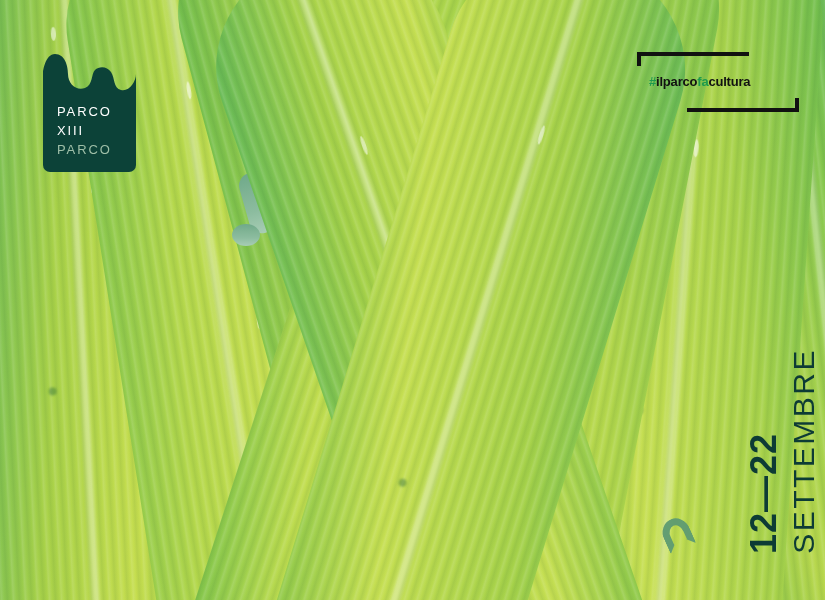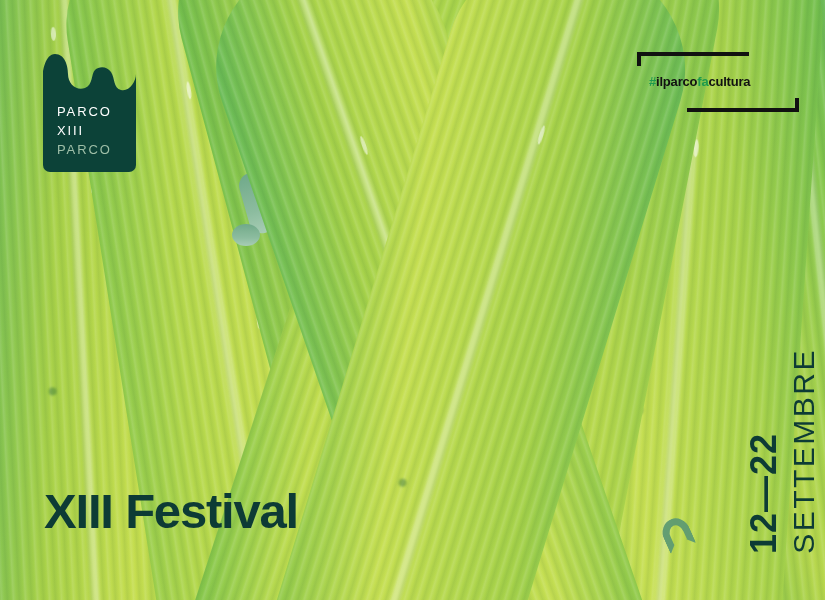--- a/index.html
+++ b/index.html
@@ -257,21 +257,20 @@
       <span class="g">#</span><span>ilparco</span><span class="g">fa</span><span>cultura</span>
     </div>
 
     <div class="brk" style="left:58px;top:50px;width:112px;height:14px;">
       <i style="left:0;bottom:0;width:112px;height:4px;"></i>
       <i style="right:0;bottom:0;width:4px;height:14px;"></i>
     </div>
   </div>
 
   <div id="title">
-    <div class="tl1">XIII Festival</div>
   </div>
 
   <div id="date">
     <div class="vert" id="dmon">SETTEMBRE</div>
     <div class="vert" id="dnum">12—22</div>
   </div>
 
 </div>
 
 </body></html>

